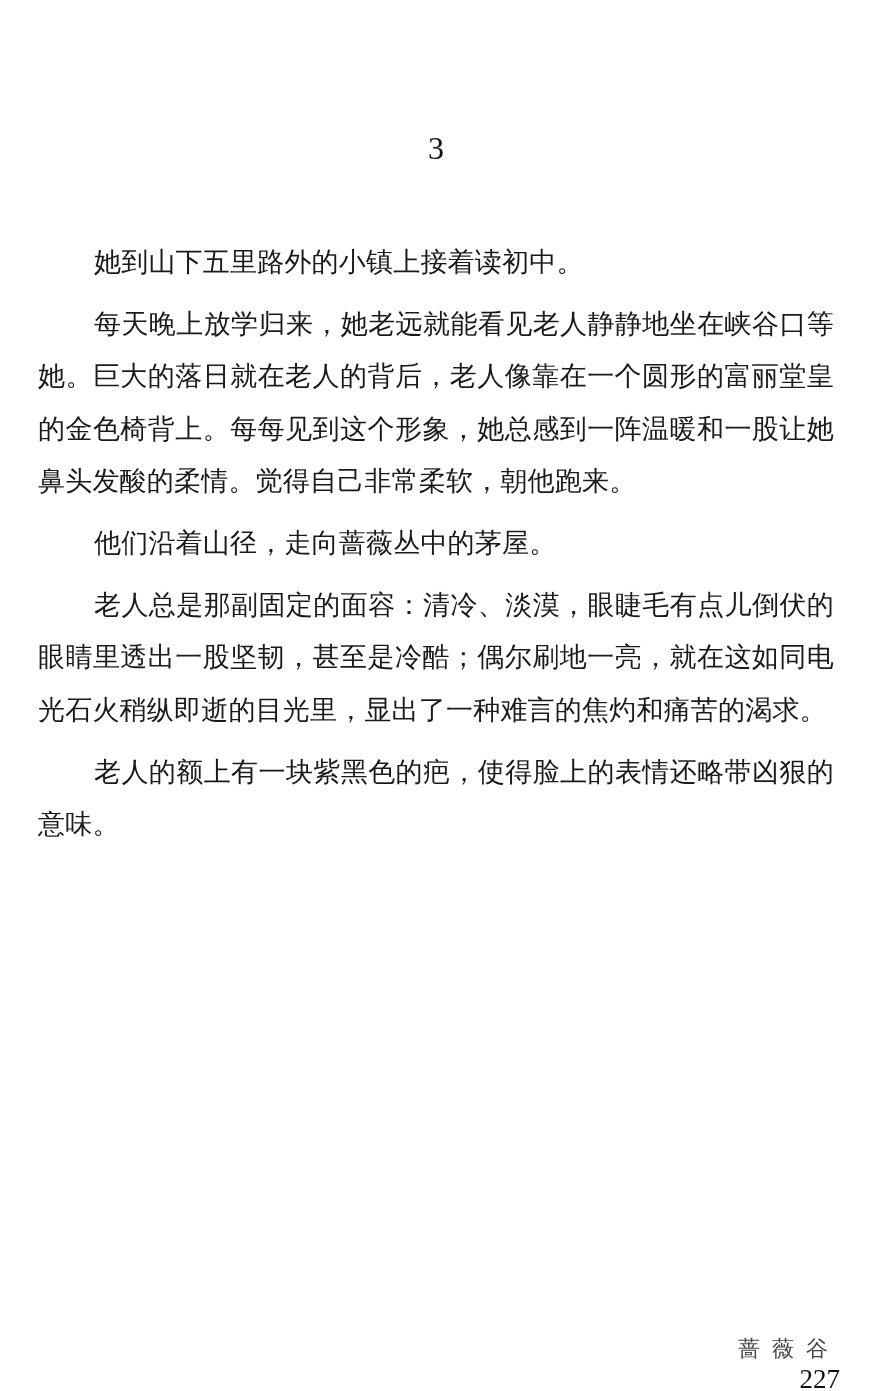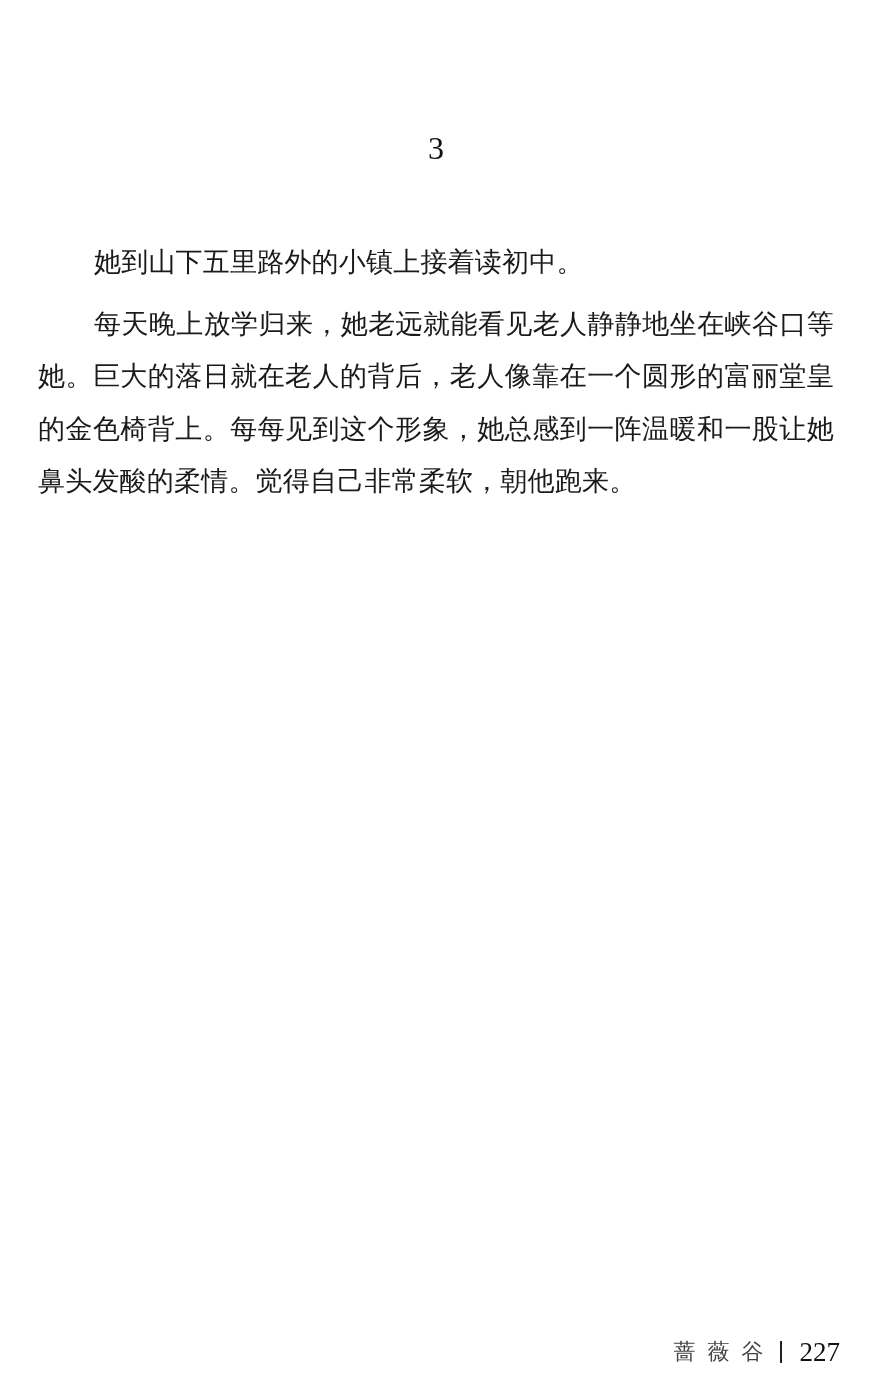--- a/index.html
+++ b/index.html
@@ -40,23 +40,24 @@
     text-indent: 56px;
     letter-spacing: 0.2px;
     word-break: break-all;
   }
   .footer {
     position: absolute;
     top: 1334px;
     right: 32px;
     height: 36px;
     display: flex;
-    align-items: center;
+    align-items: flex-end;
     font-size: 24px;
     color: #333;
+    flex-direction: column;
   }
   .footer .book-title {
     font-family: "DejaVu Sans", sans-serif;
     letter-spacing: 12px;
     font-size: 22px;
     color: #444;
   }
   .footer .divider {
     display: inline-block;
     width: 2px;
@@ -71,19 +72,22 @@
   }
 </style>
 </head>
 <body>
 
 <div class="chapter-number">3</div>
 
 <div class="body-text">
   <p class="para">她到山下五里路外的小镇上接着读初中。</p>
   <p class="para">每天晚上放学归来，她老远就能看见老人静静地坐在峡谷口等她。巨大的落日就在老人的背后，老人像靠在一个圆形的富丽堂皇的金色椅背上。每每见到这个形象，她总感到一阵温暖和一股让她鼻头发酸的柔情。觉得自己非常柔软，朝他跑来。</p>
+  <p class="para">他们沿着山径，走向蔷薇丛中的茅屋。</p>
+  <p class="para">老人总是那副固定的面容：清冷、淡漠，眼睫毛有点儿倒伏的眼睛里透出一股坚韧，甚至是冷酷；偶尔刷地一亮，就在这如同电光石火稍纵即逝的目光里，显出了一种难言的焦灼和痛苦的渴求。</p>
+  <p class="para">老人的额上有一块紫黑色的疤，使得脸上的表情还略带凶狠的意味。</p>
 </div>
 
 <div class="footer">
   <span class="book-title">蔷薇谷</span>
   <span class="divider"></span>
   <span class="page-number">227</span>
 </div>
 
 </body></html>

